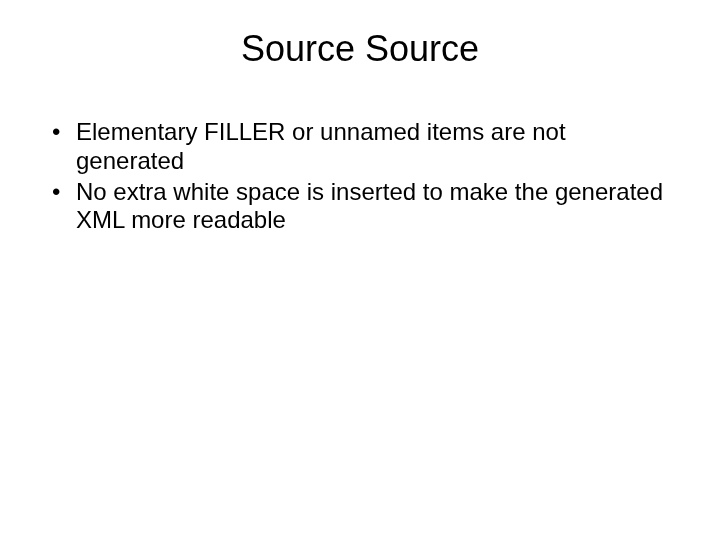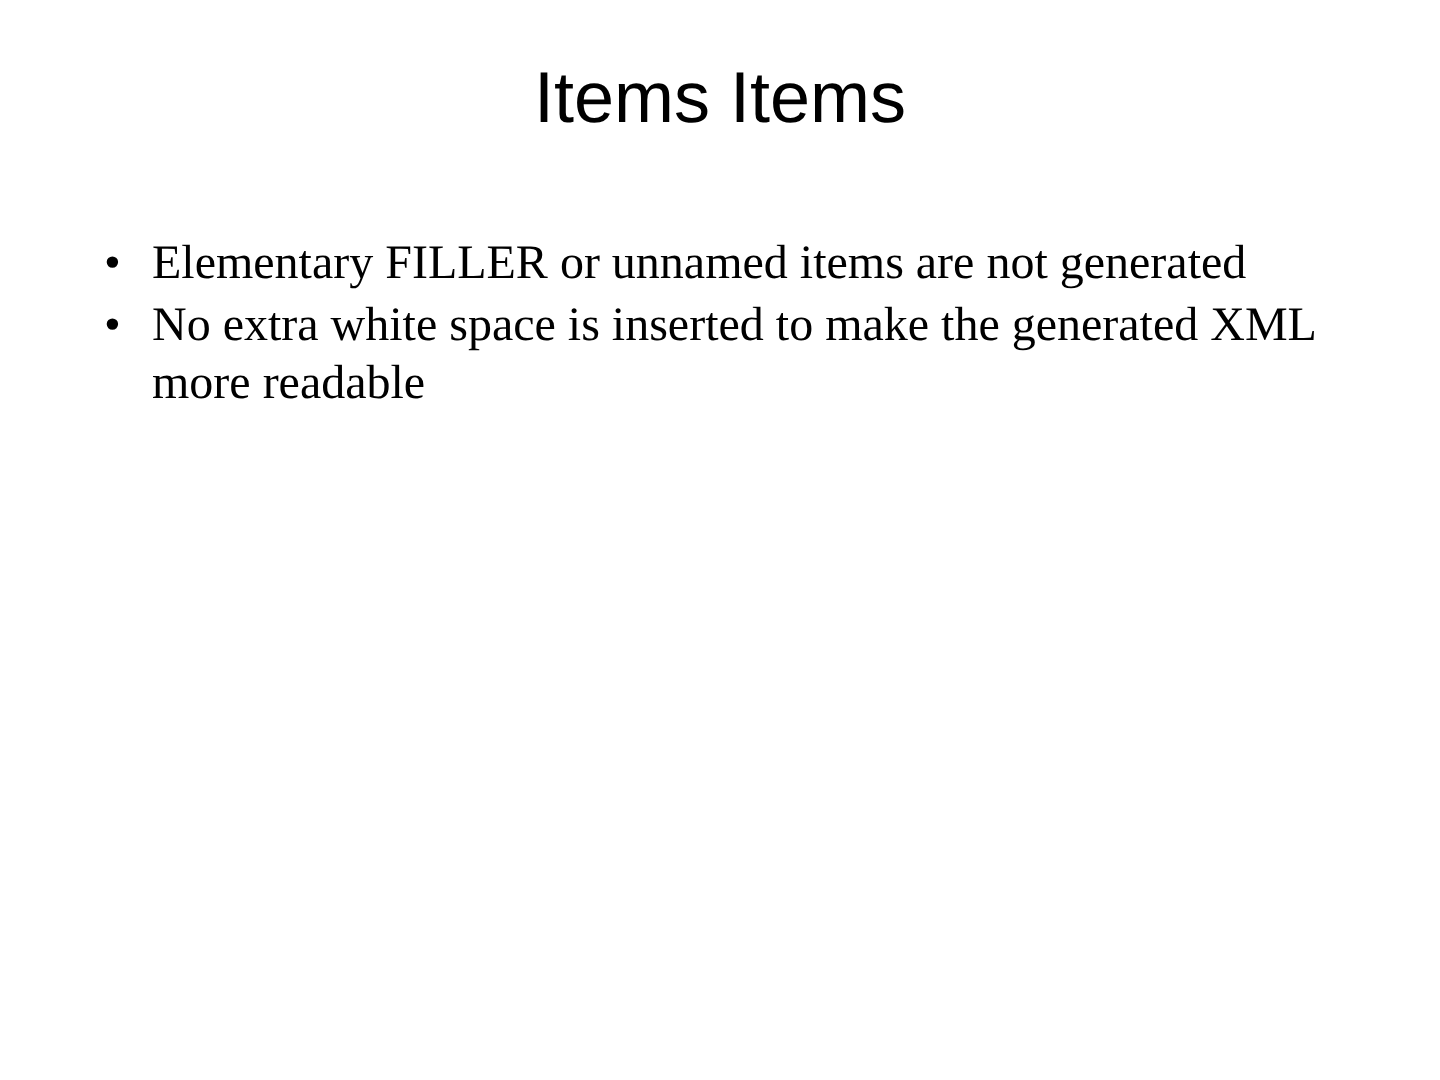--- a/index.html
+++ b/index.html
@@ -18,38 +18,37 @@
     .slide-title {
       text-align: center;
       font-size: 36px;
       font-weight: 400;
       margin-bottom: 48px;
       margin-top: 4px;
     }
     .bullet-list {
       list-style: none;
       padding-left: 8px;
-      font-family: Liberation Serif, serif;
     }
     .bullet-item {
       position: relative;
       padding-left: 28px;
       font-size: 24px;
       line-height: 1.2;
       margin-bottom: 2px;
     }
     .bullet-item::before {
       content: "•";
       position: absolute;
       left: 4px;
       top: 0;
       font-size: 24px;
     }
   </style>
 </head>
 <body>
 
-<h1 class="slide-title">Items Items</h1>
+<h1 class="slide-title">Source Source</h1>
 
 <ul class="bullet-list">
   <li class="bullet-item">Elementary FILLER or unnamed items are not generated</li>
   <li class="bullet-item">No extra white space is inserted to make the generated XML more readable</li>
 </ul>
 
 </body></html>

